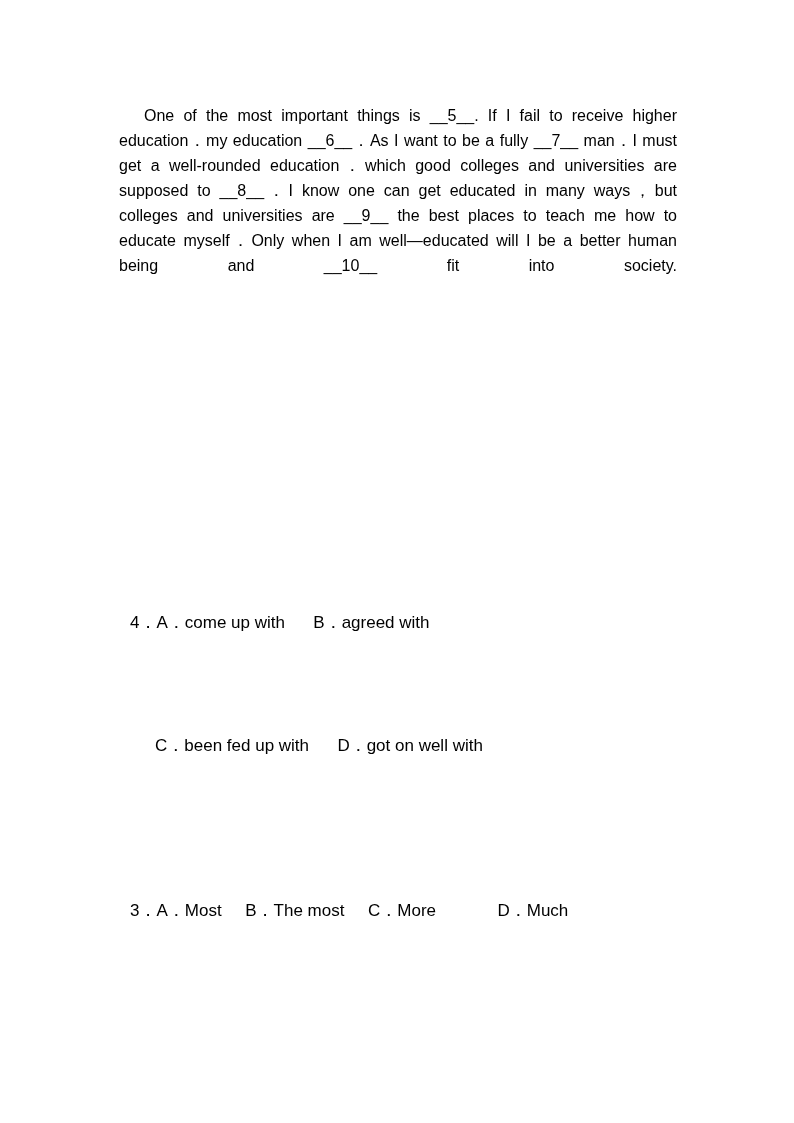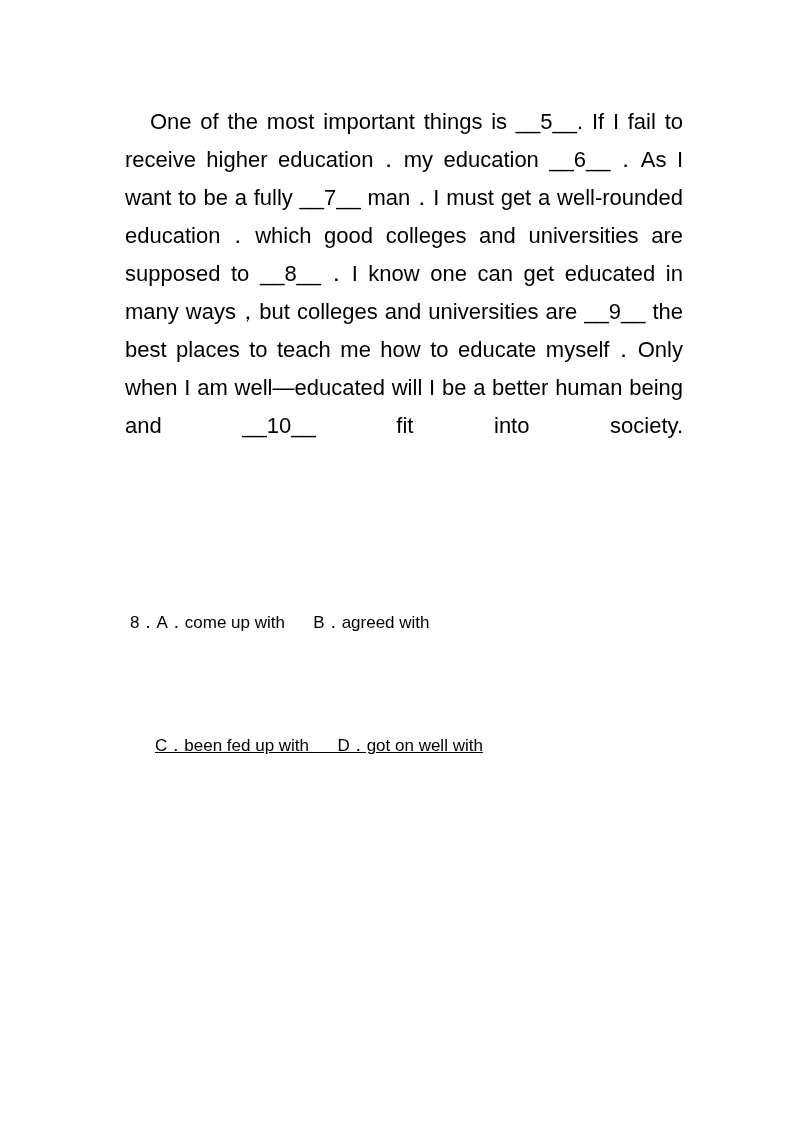--- a/index.html
+++ b/index.html
@@ -17,25 +17,25 @@
   .page {
     position: relative;
     width: 794px;
     height: 1123px;
     background: #ffffff;
   }
 
   
   .passage {
     position: absolute;
-    left: 125px;
+    left: 119px;
     top: 103px;
     width: 558px;
-    font-size: 22px;
-    line-height: 38px;
+    font-size: 16px;
+    line-height: 25px;
     text-align: justify;
     text-justify: inter-word;
     word-spacing: 0.2px;
   }
   .passage p {
     margin: 0;
     text-indent: 25px;
   }
   
   .passage p::after {
@@ -55,37 +55,38 @@
     white-space: pre;
   }
   .qline {
     margin: 0;
     height: 41.2px;
     white-space: pre;
   }
   
   .qline.indent  { padding-left: 11px; }
   
-  .qline.indent2 { padding-left: 36px; text-decoration: underline; }
+  .qline.indent2 { padding-left: 36px; }
 </style>
 </head>
 <body>
 
 <div class="page">
 
   <div class="passage">
     <p>One of the most important things is __5__. If I fail to receive higher education．my education __6__．As I want to be a fully __7__ man．I must get a well-rounded education．which good colleges and universities are supposed to __8__．I know one can get educated in many ways，but colleges and universities are __9__ the best places to teach me how to educate myself．Only when I am well—educated will I be a better human being and __10__ fit into society.</p>
   </div>
 
   <div class="questions">
 
 
-    <div class="qline indent">8．A．come up with      B．agreed with</div>
+    <div class="qline indent">4．A．come up with      B．agreed with</div>
     <div class="qline indent2">C．been fed up with      D．got on well with</div>
 
+    <div class="qline indent">3．A．Most     B．The most     C．More             D．Much</div>
 
     
 
     
     
 
     
     
 
     

